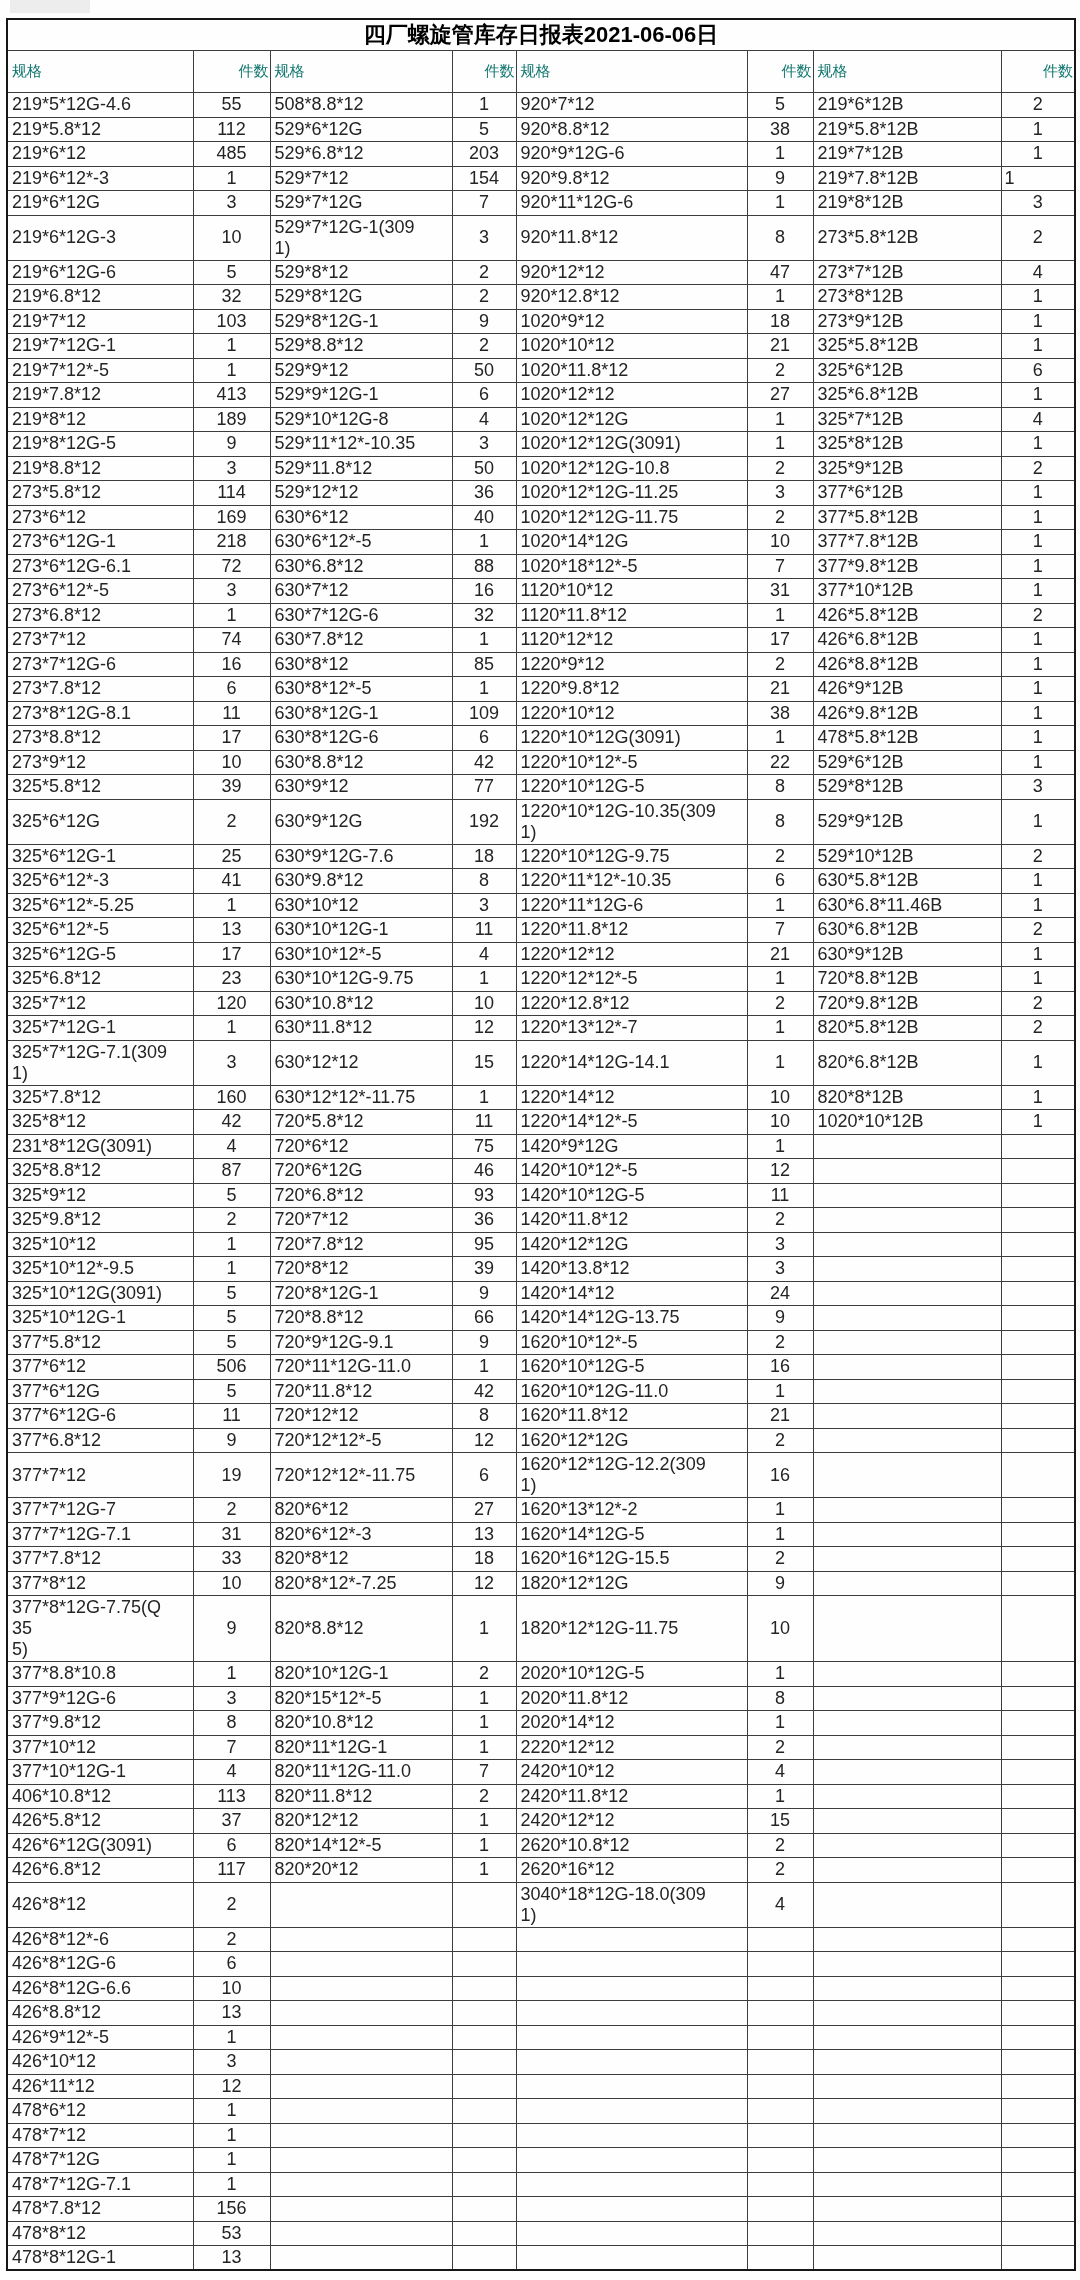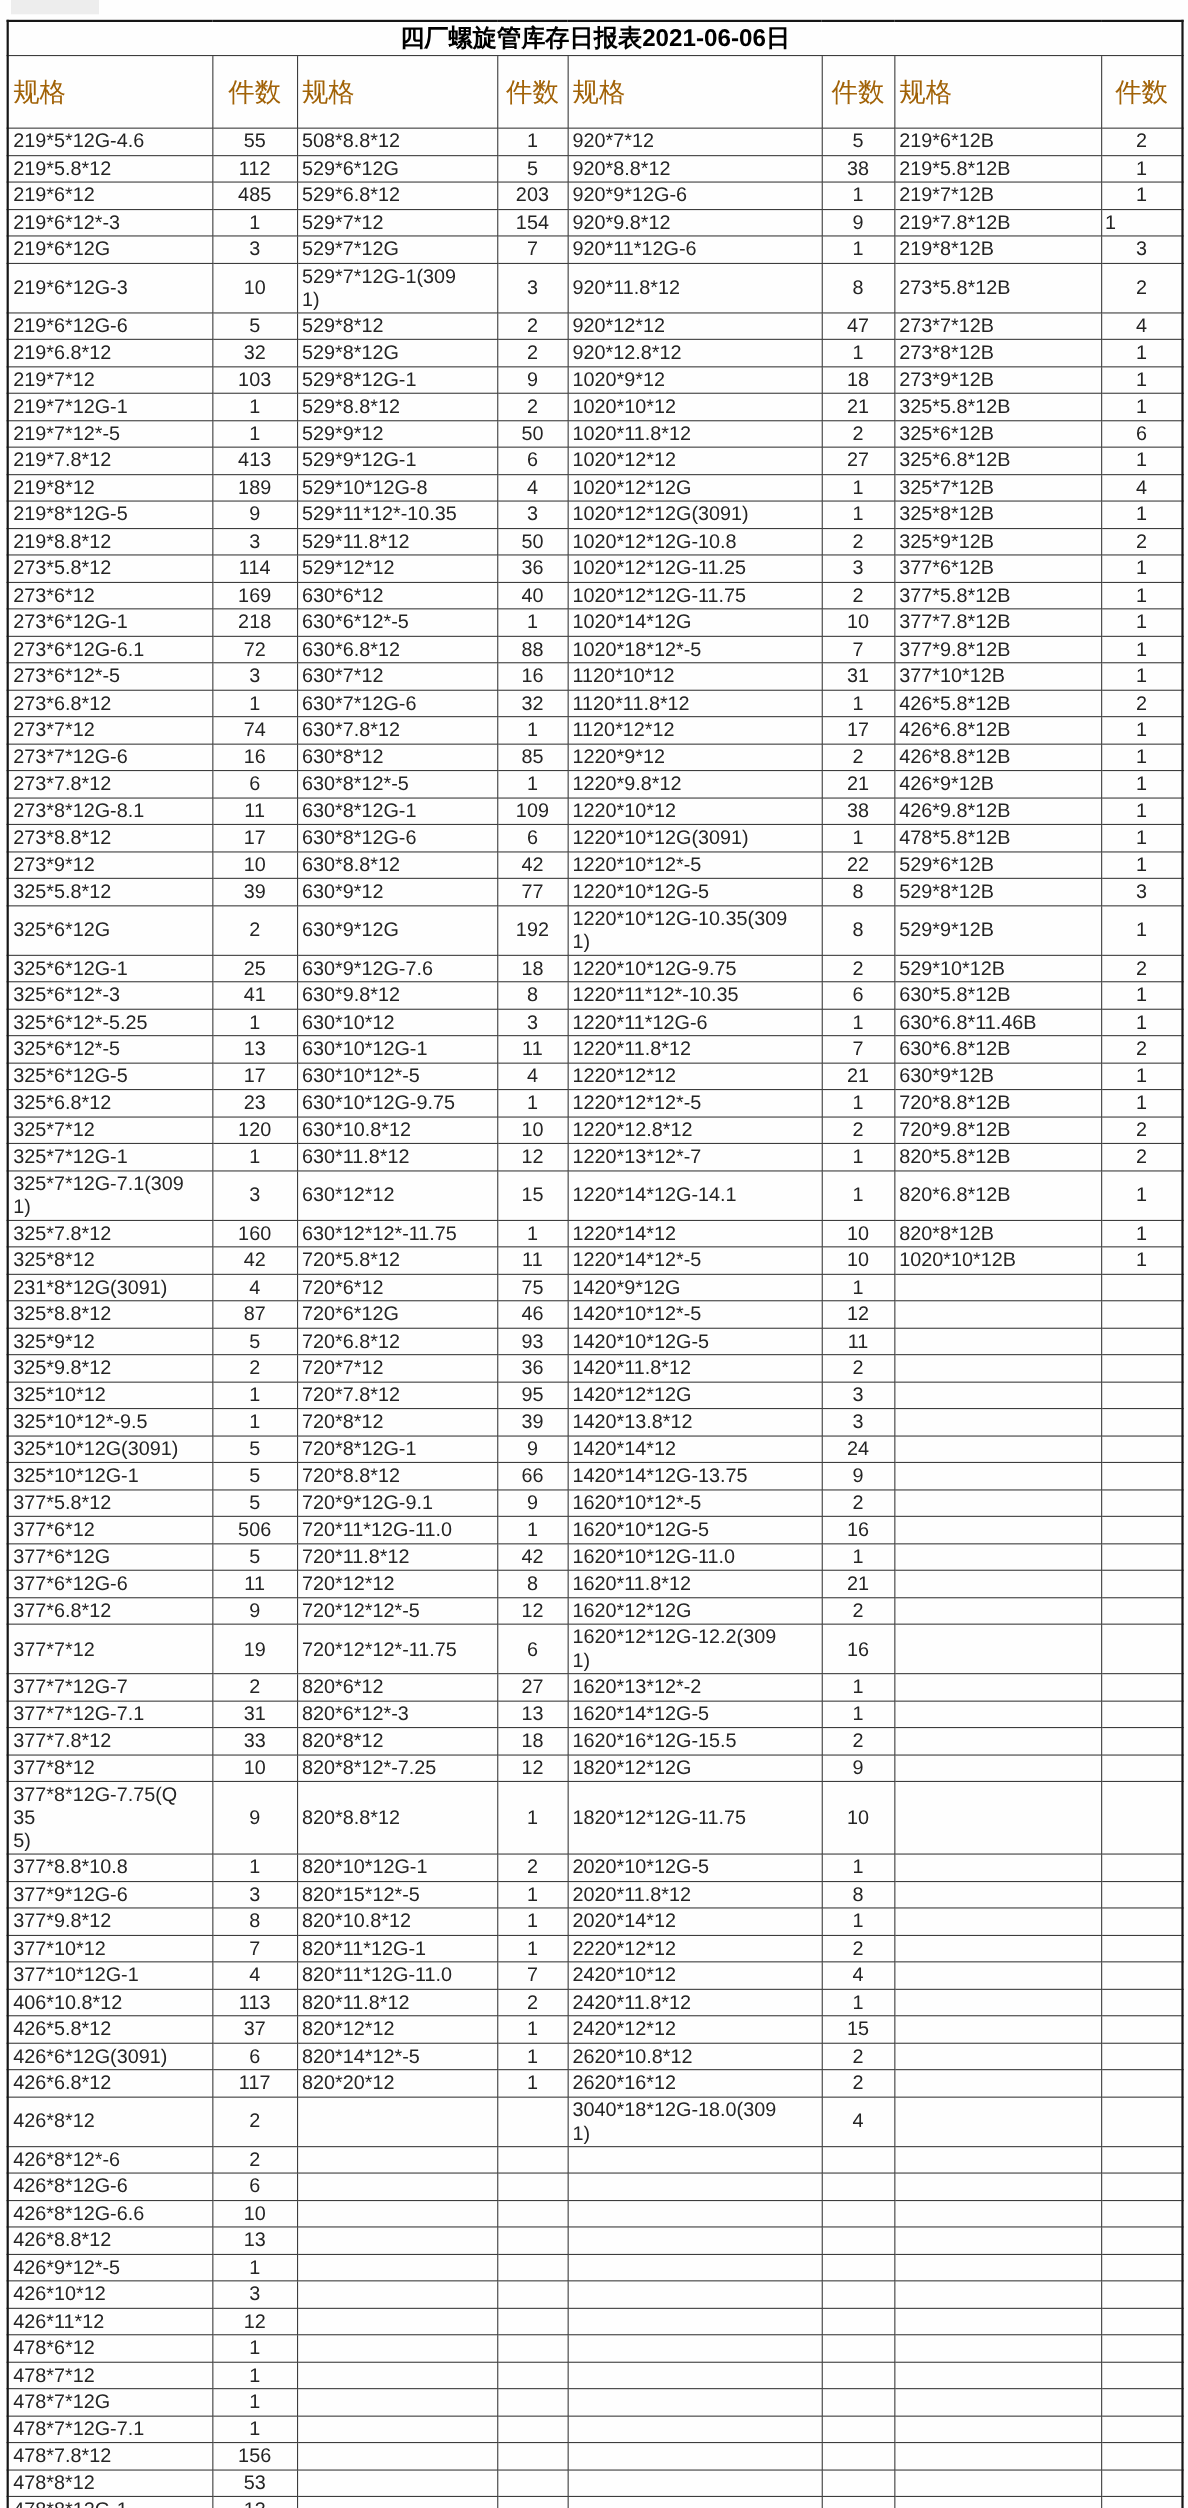--- a/index.html
+++ b/index.html
@@ -48,31 +48,31 @@
     vertical-align: middle;
     font-size: 22px;
     font-weight: bold;
     color: #000000;
     padding: 0;
     border-bottom: 2px solid #222;
   }
   .head-row th {
     height: 33px;
     font-weight: 400;
-    font-size: 24px;
+    font-size: 15px;
     vertical-align: middle;
-    color: #a16207;
+    color: #0f766e;
   }
   .head-row th.h-spec {
     text-align: left;
     padding: 0 2px 0 4px;
   }
   .head-row th.h-cnt {
-    text-align: center;
-    padding: 16px 1px;
+    text-align: right;
+    padding: 4px 1px;
   }
   tbody tr {
     height: 24.5px;
   }
   tbody td {
     font-size: 18px;
     line-height: 21px;
     vertical-align: middle;
     color: #242424;
   }

